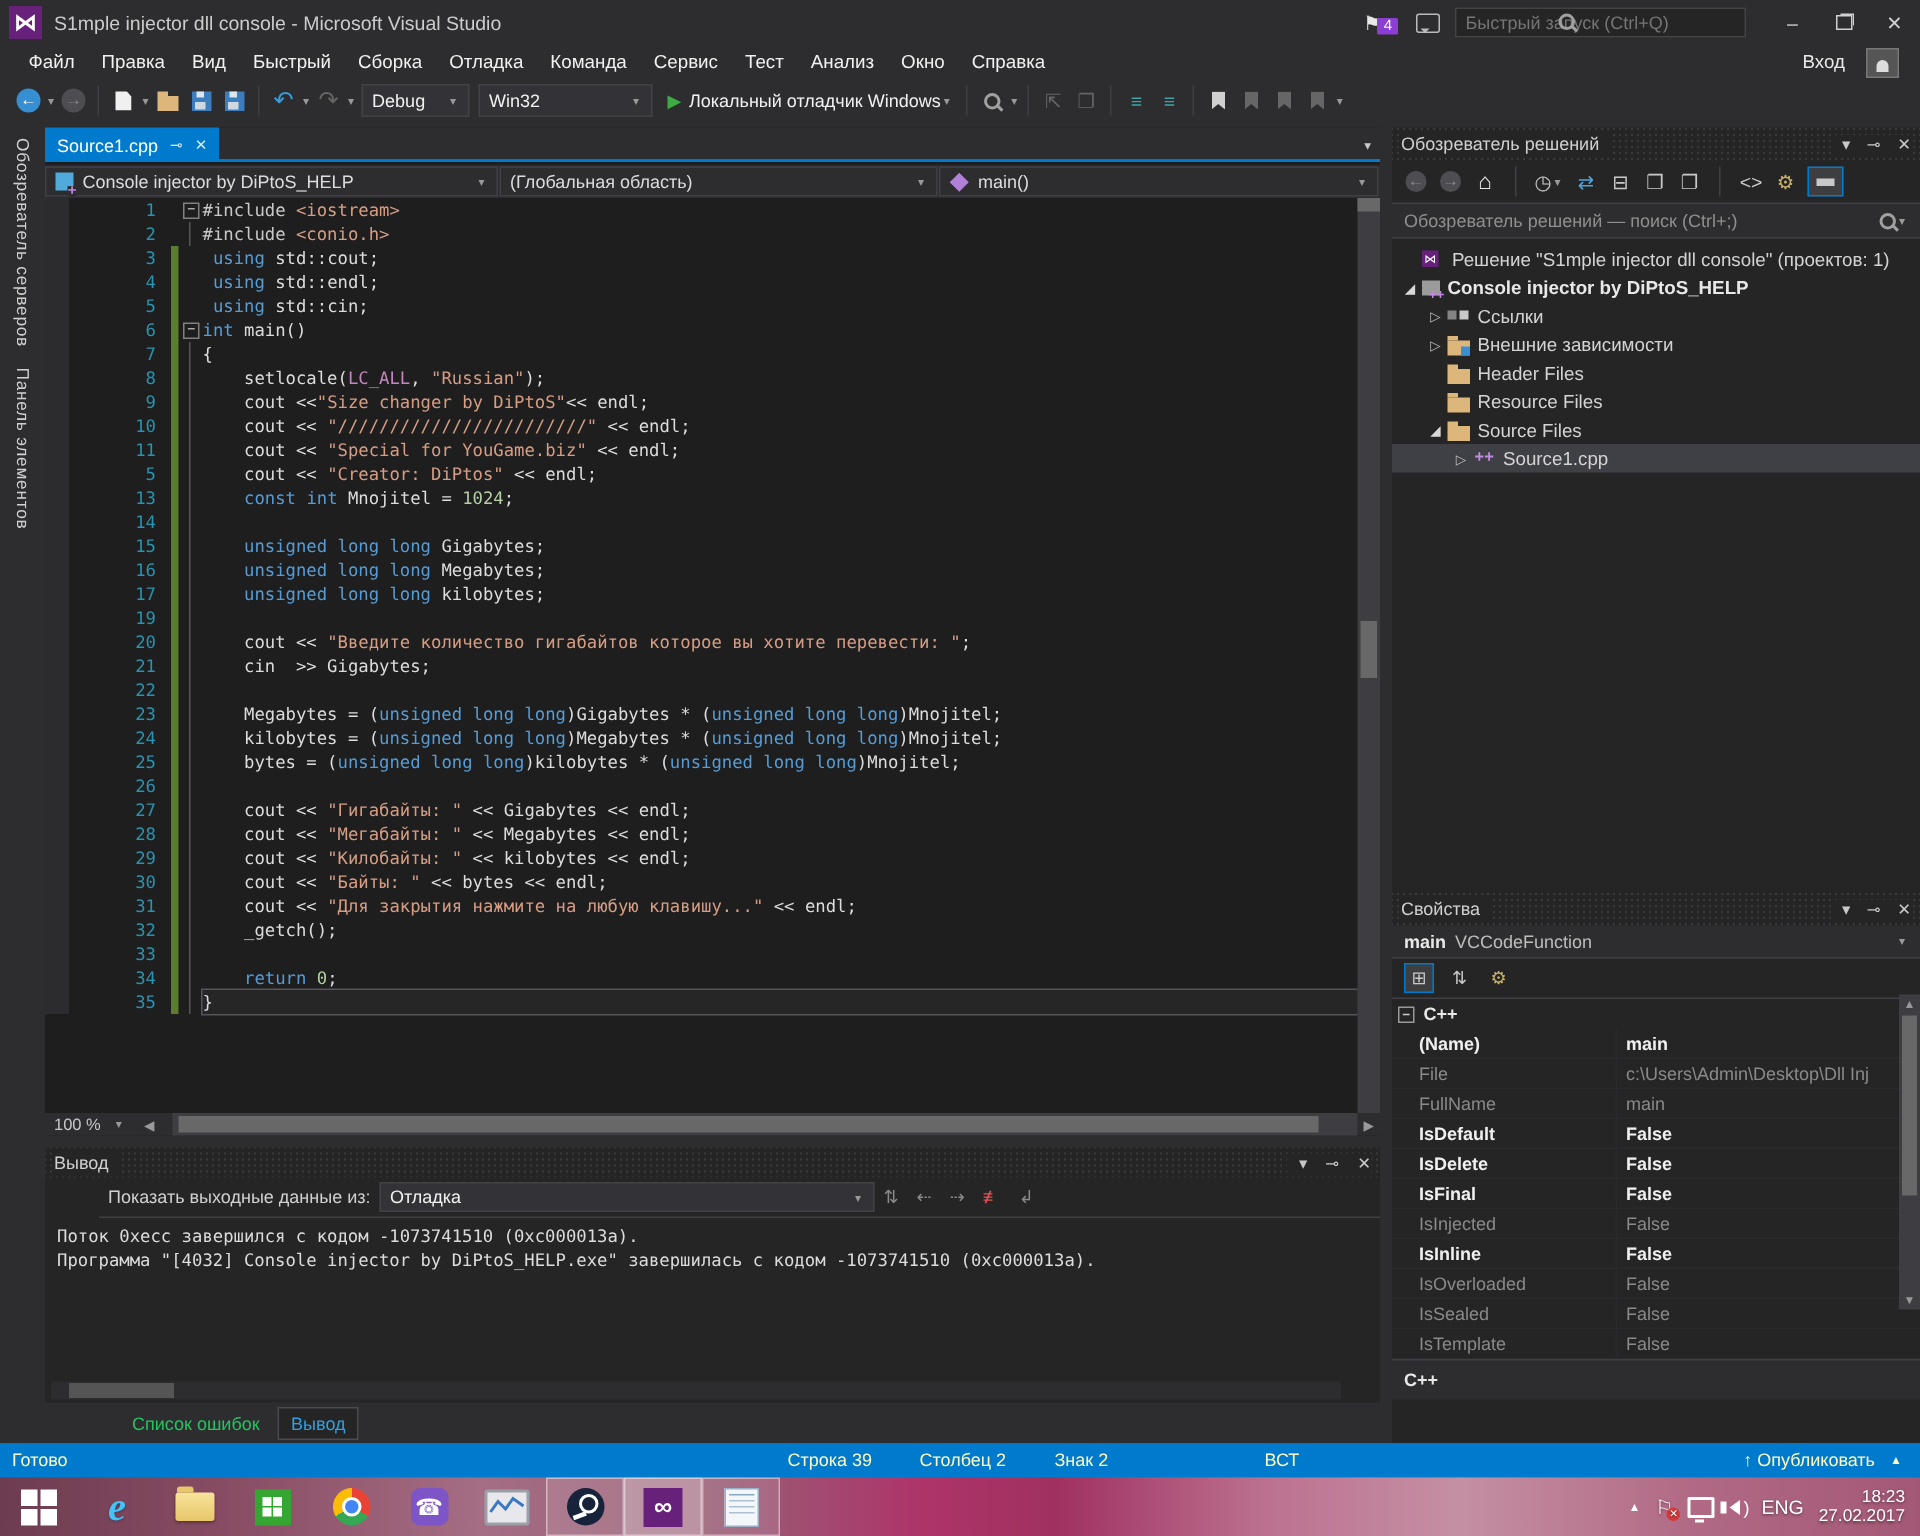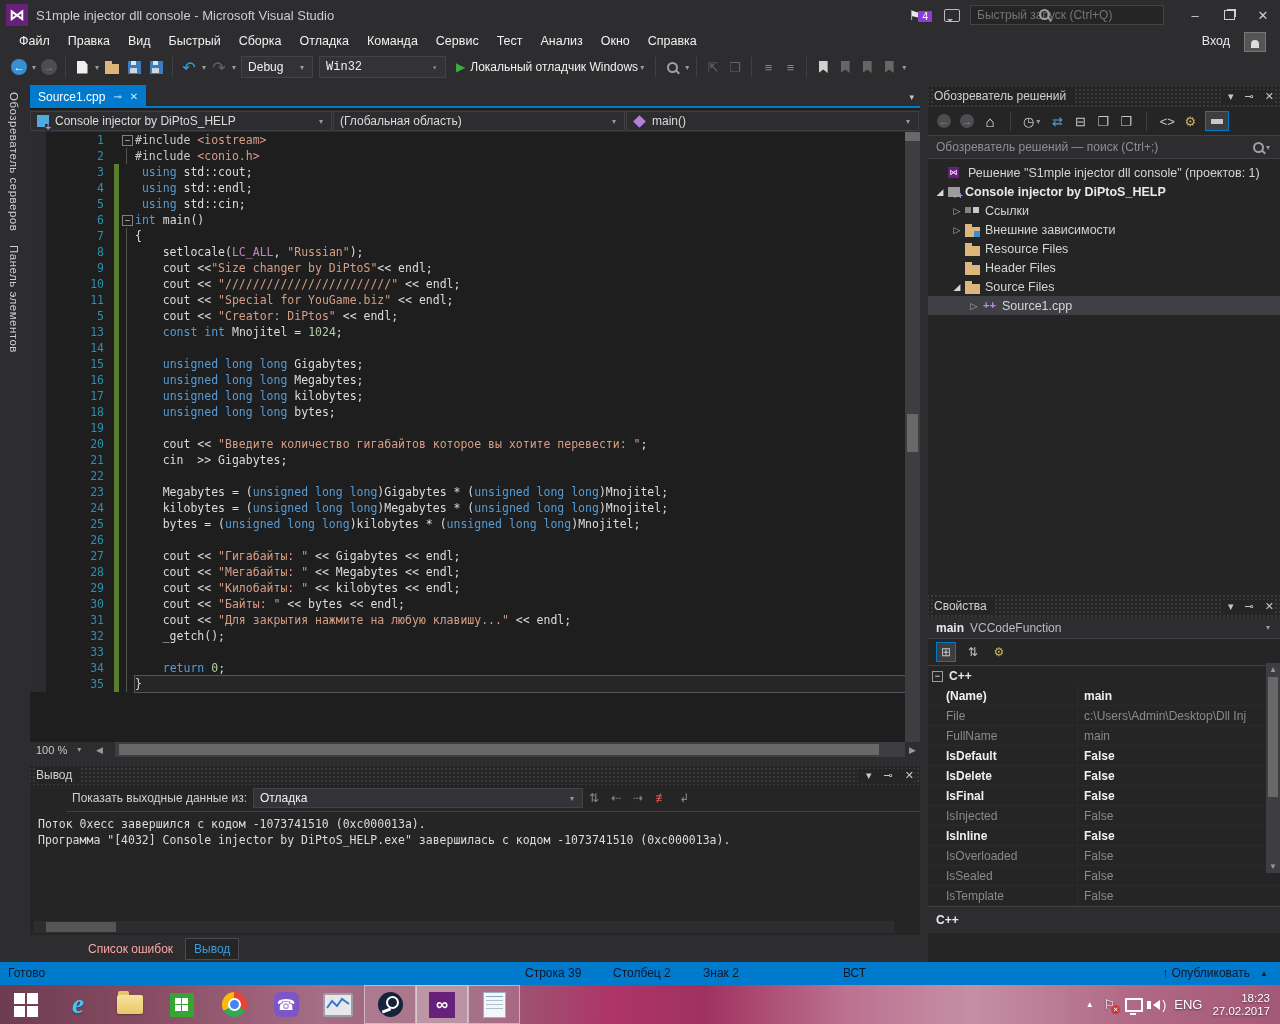--- a/index.html
+++ b/index.html
@@ -40,21 +40,21 @@
   .floppy{width:13px;height:13px;background:#3b7dbd;position:relative;}
   .floppy::after{content:"";position:absolute;left:3px;top:0;width:5px;height:4px;background:#d9e7f2;}
   .floppy::before{content:"";position:absolute;left:2px;bottom:1px;width:7px;height:5px;background:#cfd8e0;}
   .newfile{width:11px;height:13px;background:#f0f0f0;clip-path:polygon(0 0,70% 0,100% 30%,100% 100%,0 100%);}
   .ofolder{width:14px;height:10px;background:#dcb67a;position:relative;margin-top:3px;}
   .ofolder::before{content:"";position:absolute;top:-3px;left:0;width:7px;height:3px;background:#dcb67a;}
   .combo{height:22px;background:#333337;border:1px solid #434346;color:#f1f1f1;display:flex;align-items:center;
      padding:0 6px;box-sizing:border-box;font-size:12px;justify-content:space-between;}
   .combo .caret{margin-left:10px;}
   #combo-debug{width:72px;margin:0 3px;}
-  #combo-platform{width:127px;margin:0 6px 0 3px;font-family:Liberation Mono, monospace;}
+  #combo-platform{width:116px;margin:0 6px 0 3px;}
   #runbtn{display:flex;align-items:center;color:#f1f1f1;margin:0 4px;}
   #runbtn .play{color:#3fab45;margin-right:5px;font-size:12px;}
   .indent-ico{color:#3aa3a3;font-size:13px;letter-spacing:-1px;}
   .bookmark{width:9px;height:12px;background:#d0d0d0;clip-path:polygon(0 0,100% 0,100% 100%,50% 70%,0 100%);}
   .bookmark.dim{background:#666;}
   
   #leftstrip{left:0;top:82px;width:30px;height:880px;background:#2d2d30;}
   .vtab{writing-mode:vertical-rl;color:#d0d0d0;font-size:11.5px;margin:10px 0 14px 8px;letter-spacing:.5px;}
   
   #editor{left:30px;top:85px;width:890px;height:672px;background:#1e1e1e;}
@@ -96,21 +96,21 @@
   #outtools{height:26px;display:flex;align-items:center;padding-left:6px;background:#252526;border-bottom:1px solid #3f3f46;margin-left:36px;}
   #outtools label{color:#d0d0d0;margin-right:6px;}
   #outcombo{width:330px;height:20px;background:#333337;border:1px solid #434346;display:flex;align-items:center;justify-content:space-between;padding:0 6px;box-sizing:border-box;color:#f1f1f1;}
   .oico{margin:0 6px;color:#8a8a8a;font-size:12px;}
   .oico.red{color:#e05252;font-weight:bold;}
   #outtext{padding:4px 0 0 8px;font-family:"DejaVu Sans Mono",monospace;font-size:11.5px;line-height:16px;color:#dcdcdc;background:#252526;height:100px;}
   #outhscroll{position:absolute;left:4px;bottom:2px;width:860px;height:12px;background:#2d2d30;}
   #outhscroll .thumb{position:absolute;left:12px;top:1px;width:70px;height:10px;background:#555;}
   
   #bottomtabs{left:30px;top:935px;width:890px;height:27px;background:#2d2d30;display:flex;align-items:center;padding-left:50px;box-sizing:border-box;gap:4px;}
-  .btab{padding:3px 8px;color:#fca5a5;font-size:12px;}
+  .btab{padding:3px 8px;color:#22c55e;font-size:12px;}
   .btab.active{color:#339fe0;border:1px solid #4a4a50;background:#252526;}
   
   #rightpanel{left:928px;top:85px;width:352px;height:877px;background:#252526;}
   .rp-hdr{height:22px;display:flex;align-items:center;padding:0 6px;color:#d0d0d0;font-size:12px;
      background-image:radial-gradient(#3a3a3e 1px,transparent 1px);background-size:4px 4px;background-position:150px 7px;}
   .rp-hdr .hdrbtns{margin-left:auto;display:flex;gap:11px;background:#252526;padding-left:6px;color:#c8c8c8;font-size:11px;}
   #se-tools{height:28px;display:flex;align-items:center;padding-left:8px;gap:7px;color:#c8c8c8;font-size:13px;border-bottom:1px solid #3f3f46;}
   .se-ico{display:flex;align-items:center;justify-content:center;min-width:16px;height:18px;}
   .se-ico.sel{border:1px solid #007acc;background:#3e3e40;padding:0 3px;}
   .minirect{width:12px;height:5px;background:#c8c8c8;}
@@ -149,21 +149,21 @@
   .prow .pl{width:150px;padding-left:18px;box-sizing:border-box;display:flex;align-items:center;color:#bfbfbf;background:#252526;border-right:1px solid #2b2b2d;}
   .prow .pv{flex:1;display:flex;align-items:center;padding-left:6px;color:#bfbfbf;white-space:nowrap;overflow:hidden;}
   .prow.bold .pl,.prow.bold .pv{color:#f0f0f0;font-weight:bold;}
   .prow.dim .pl,.prow.dim .pv{color:#8a8a8a;}
   #prop-scroll{position:absolute;right:0;top:68px;width:14px;height:210px;background:#3e3e42;}
   #prop-scroll .pup,#prop-scroll .pdn{position:absolute;left:0;width:14px;color:#999;font-size:8px;text-align:center;}
   #prop-scroll .pup{top:2px;} #prop-scroll .pdn{bottom:2px;}
   #prop-scroll .thumb{position:absolute;left:2px;top:14px;width:10px;height:120px;background:#686868;}
   #prop-footer{height:26px;border-top:1px solid #3f3f46;display:flex;align-items:center;padding-left:8px;color:#e8e8e8;font-weight:bold;background:#2d2d30;}
   
-  #statusbar{left:0;top:962px;width:1280px;height:37px;background:#007acc;color:#0f172a;font-size:12px;}
+  #statusbar{left:0;top:962px;width:1280px;height:37px;background:#007acc;color:#fef9c3;font-size:12px;}
   #statusbar .cell{position:absolute;top:4px;}
   
   #taskbar{left:0;top:985px;width:1280px;height:39px;
     background:linear-gradient(90deg,#7d4a5e 0%,#a26078 12%,#c98ca3 25%,#b87690 38%,#d43f7e 48%,#c13b72 55%,#e791b4 66%,#f3b9cd 76%,#d887a4 88%,#c76f92 100%);
     display:flex;align-items:center;}
   #taskbar::before{content:"";position:absolute;inset:0;background:rgba(60,20,40,.25);}
   .tbtn{position:relative;width:52px;height:39px;display:flex;align-items:center;justify-content:center;}
   .tbtn.running{border:1px solid rgba(255,255,255,.45);background:rgba(255,255,255,.12);box-sizing:border-box;}
   .tbtn.active{background:rgba(255,255,255,.33);}
   .tb-start{width:24px;height:24px;display:grid;grid-template-columns:11px 11px;grid-template-rows:11px 11px;gap:2px;}
@@ -347,21 +347,20 @@
         <div class="code-line"><span class="bpmargin"></span><span class="ln">8</span><span class="chg on"></span><span class="foldcol"><span class="foldguide"></span></span><span class="txt"><span class="tok-p">    setlocale(</span><span class="tok-m">LC_ALL</span><span class="tok-p">, </span><span class="tok-s">"Russian"</span><span class="tok-p">);</span></span></div>
         <div class="code-line"><span class="bpmargin"></span><span class="ln">9</span><span class="chg on"></span><span class="foldcol"><span class="foldguide"></span></span><span class="txt"><span class="tok-p">    cout &lt;&lt;</span><span class="tok-s">"Size changer by DiPtoS"</span><span class="tok-p">&lt;&lt; endl;</span></span></div>
         <div class="code-line"><span class="bpmargin"></span><span class="ln">10</span><span class="chg on"></span><span class="foldcol"><span class="foldguide"></span></span><span class="txt"><span class="tok-p">    cout &lt;&lt; </span><span class="tok-s">"////////////////////////"</span><span class="tok-p"> &lt;&lt; endl;</span></span></div>
         <div class="code-line"><span class="bpmargin"></span><span class="ln">11</span><span class="chg on"></span><span class="foldcol"><span class="foldguide"></span></span><span class="txt"><span class="tok-p">    cout &lt;&lt; </span><span class="tok-s">"Special for YouGame.biz"</span><span class="tok-p"> &lt;&lt; endl;</span></span></div>
         <div class="code-line"><span class="bpmargin"></span><span class="ln">5</span><span class="chg on"></span><span class="foldcol"><span class="foldguide"></span></span><span class="txt"><span class="tok-p">    cout &lt;&lt; </span><span class="tok-s">"Creator: DiPtos"</span><span class="tok-p"> &lt;&lt; endl;</span></span></div>
         <div class="code-line"><span class="bpmargin"></span><span class="ln">13</span><span class="chg on"></span><span class="foldcol"><span class="foldguide"></span></span><span class="txt"><span class="tok-p">    </span><span class="tok-k">const</span><span class="tok-p"> </span><span class="tok-k">int</span><span class="tok-p"> Mnojitel = </span><span class="tok-n">1024</span><span class="tok-p">;</span></span></div>
         <div class="code-line"><span class="bpmargin"></span><span class="ln">14</span><span class="chg on"></span><span class="foldcol"><span class="foldguide"></span></span><span class="txt"></span></div>
         <div class="code-line"><span class="bpmargin"></span><span class="ln">15</span><span class="chg on"></span><span class="foldcol"><span class="foldguide"></span></span><span class="txt"><span class="tok-p">    </span><span class="tok-k">unsigned long long</span><span class="tok-p"> Gigabytes;</span></span></div>
         <div class="code-line"><span class="bpmargin"></span><span class="ln">16</span><span class="chg on"></span><span class="foldcol"><span class="foldguide"></span></span><span class="txt"><span class="tok-p">    </span><span class="tok-k">unsigned long long</span><span class="tok-p"> Megabytes;</span></span></div>
         <div class="code-line"><span class="bpmargin"></span><span class="ln">17</span><span class="chg on"></span><span class="foldcol"><span class="foldguide"></span></span><span class="txt"><span class="tok-p">    </span><span class="tok-k">unsigned long long</span><span class="tok-p"> kilobytes;</span></span></div>
-        <div class="code-line"><span class="bpmargin"></span><span class="ln">18</span><span class="chg on"></span><span class="foldcol"><span class="foldguide"></span></span><span class="txt"><span class="tok-p">    </span><span class="tok-k">unsigned long long</span><span class="tok-p"> bytes;</span></span></div>
         <div class="code-line"><span class="bpmargin"></span><span class="ln">19</span><span class="chg on"></span><span class="foldcol"><span class="foldguide"></span></span><span class="txt"></span></div>
         <div class="code-line"><span class="bpmargin"></span><span class="ln">20</span><span class="chg on"></span><span class="foldcol"><span class="foldguide"></span></span><span class="txt"><span class="tok-p">    cout &lt;&lt; </span><span class="tok-s">"Введите количество гигабайтов которое вы хотите перевести: "</span><span class="tok-p">;</span></span></div>
         <div class="code-line"><span class="bpmargin"></span><span class="ln">21</span><span class="chg on"></span><span class="foldcol"><span class="foldguide"></span></span><span class="txt"><span class="tok-p">    cin  &gt;&gt; Gigabytes;</span></span></div>
         <div class="code-line"><span class="bpmargin"></span><span class="ln">22</span><span class="chg on"></span><span class="foldcol"><span class="foldguide"></span></span><span class="txt"></span></div>
         <div class="code-line"><span class="bpmargin"></span><span class="ln">23</span><span class="chg on"></span><span class="foldcol"><span class="foldguide"></span></span><span class="txt"><span class="tok-p">    Megabytes = (</span><span class="tok-k">unsigned long long</span><span class="tok-p">)Gigabytes * (</span><span class="tok-k">unsigned long long</span><span class="tok-p">)Mnojitel;</span></span></div>
         <div class="code-line"><span class="bpmargin"></span><span class="ln">24</span><span class="chg on"></span><span class="foldcol"><span class="foldguide"></span></span><span class="txt"><span class="tok-p">    kilobytes = (</span><span class="tok-k">unsigned long long</span><span class="tok-p">)Megabytes * (</span><span class="tok-k">unsigned long long</span><span class="tok-p">)Mnojitel;</span></span></div>
         <div class="code-line"><span class="bpmargin"></span><span class="ln">25</span><span class="chg on"></span><span class="foldcol"><span class="foldguide"></span></span><span class="txt"><span class="tok-p">    bytes = (</span><span class="tok-k">unsigned long long</span><span class="tok-p">)kilobytes * (</span><span class="tok-k">unsigned long long</span><span class="tok-p">)Mnojitel;</span></span></div>
         <div class="code-line"><span class="bpmargin"></span><span class="ln">26</span><span class="chg on"></span><span class="foldcol"><span class="foldguide"></span></span><span class="txt"></span></div>
         <div class="code-line"><span class="bpmargin"></span><span class="ln">27</span><span class="chg on"></span><span class="foldcol"><span class="foldguide"></span></span><span class="txt"><span class="tok-p">    cout &lt;&lt; </span><span class="tok-s">"Гигабайты: "</span><span class="tok-p"> &lt;&lt; Gigabytes &lt;&lt; endl;</span></span></div>
         <div class="code-line"><span class="bpmargin"></span><span class="ln">28</span><span class="chg on"></span><span class="foldcol"><span class="foldguide"></span></span><span class="txt"><span class="tok-p">    cout &lt;&lt; </span><span class="tok-s">"Мегабайты: "</span><span class="tok-p"> &lt;&lt; Megabytes &lt;&lt; endl;</span></span></div>
@@ -477,26 +476,26 @@
           <span class="label">Ссылки</span>
         </div>
         <div class="trow" style="padding-left: 23px;">
           <span class="arrow">▷</span>
           <span class="ti ti-deps"></span>
           <span class="label">Внешние зависимости</span>
         </div>
         <div class="trow" style="padding-left: 23px;">
           <span class="arrow"></span>
           <span class="ti ti-folder"></span>
-          <span class="label">Resource Files</span>
+          <span class="label">Header Files</span>
         </div>
         <div class="trow" style="padding-left: 23px;">
           <span class="arrow"></span>
           <span class="ti ti-folder"></span>
-          <span class="label">Header Files</span>
+          <span class="label">Resource Files</span>
         </div>
         <div class="trow" style="padding-left: 23px;">
           <span class="arrow exp">◢</span>
           <span class="ti ti-folder"></span>
           <span class="label">Source Files</span>
         </div>
         <div class="trow sel" style="padding-left: 40px;">
           <span class="arrow">▷</span>
           <span class="ti ti-cpp">++</span>
           <span class="label">Source1.cpp</span>

